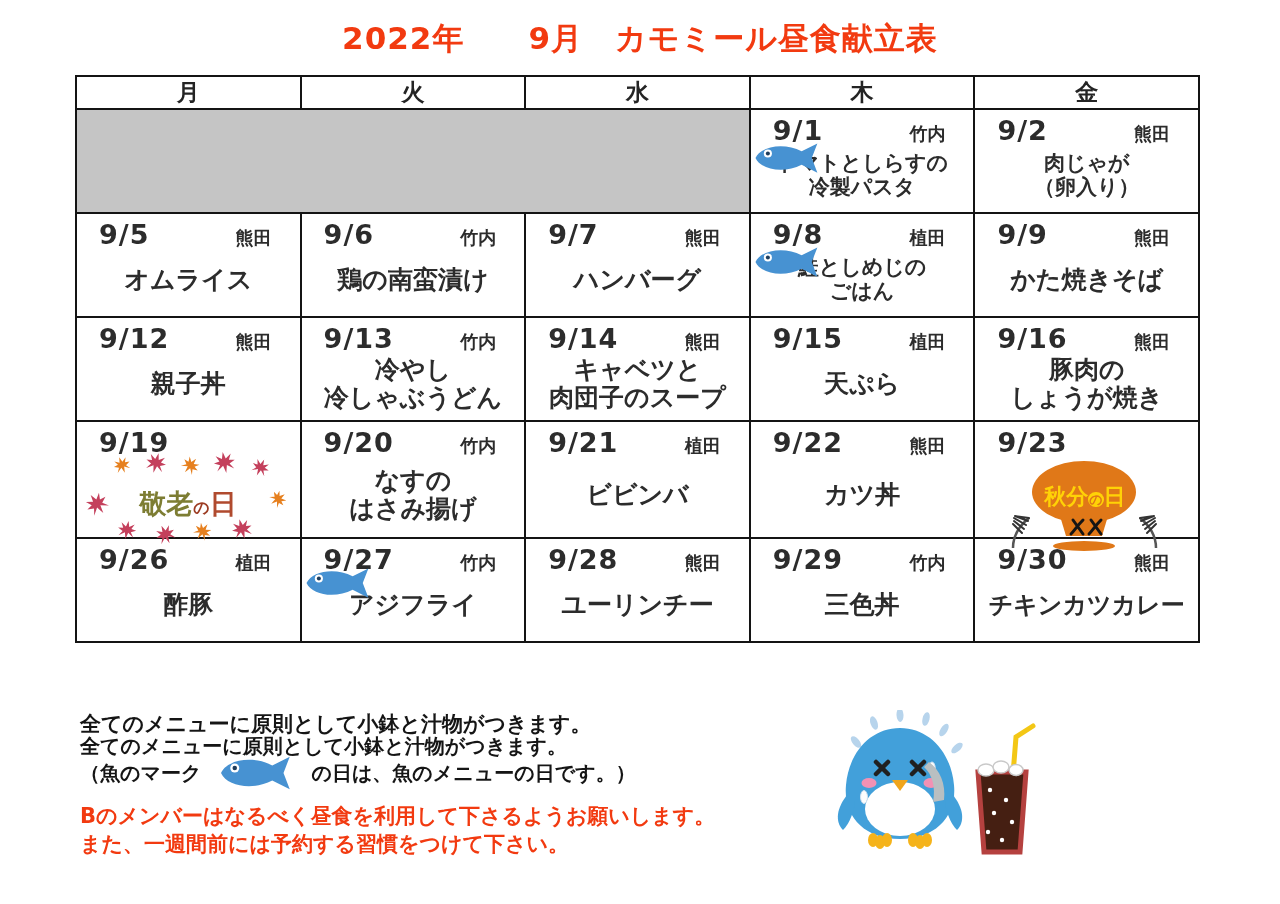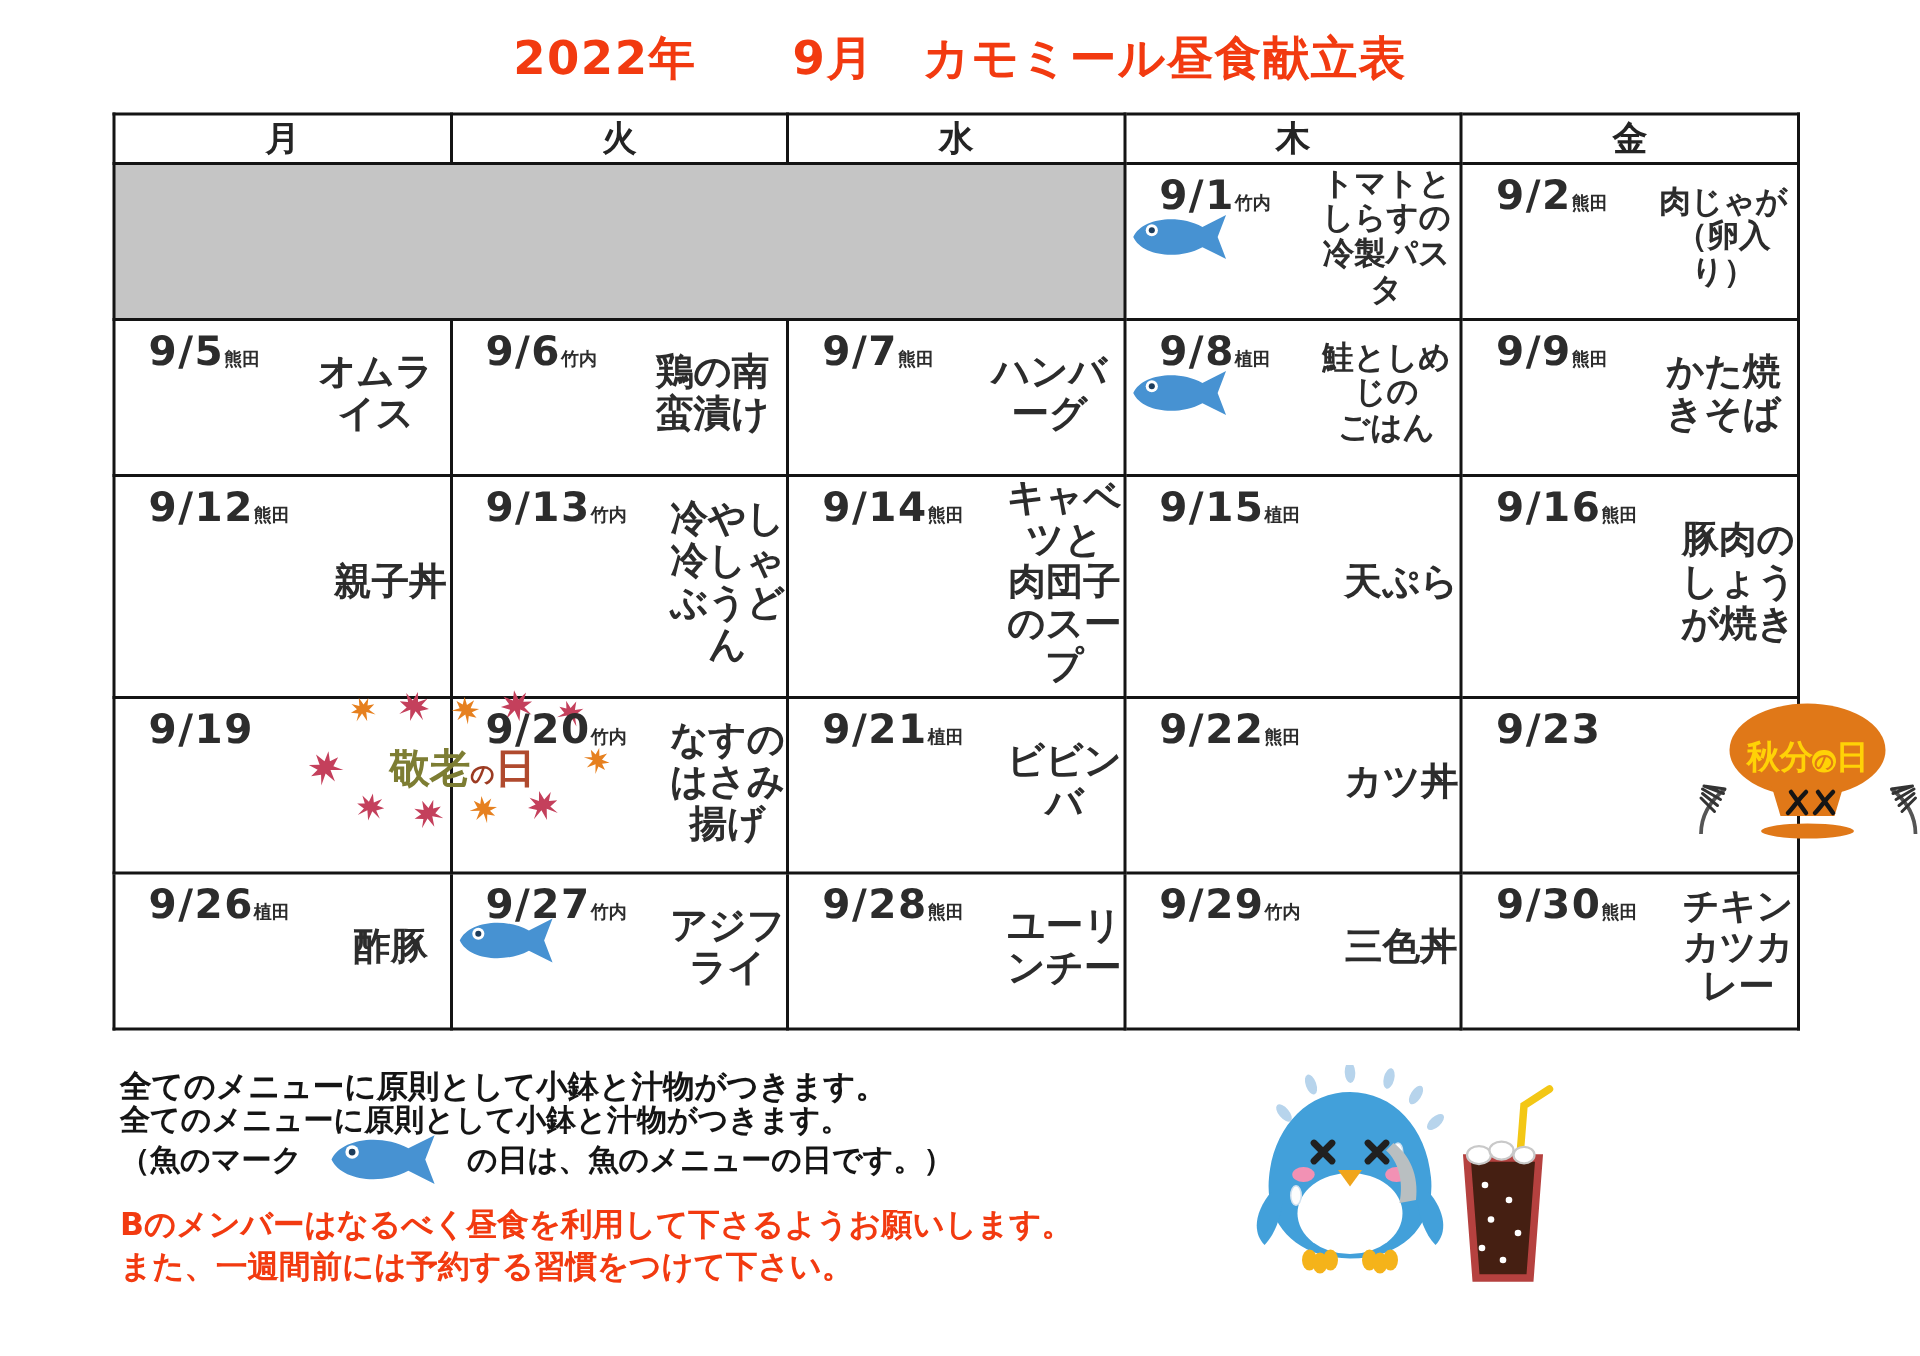--- a/index.html
+++ b/index.html
@@ -14,31 +14,31 @@
   }
   table.calendar {
     position:absolute; left:75px; top:75px; width:1125px;
     border-collapse:collapse; table-layout:fixed;
   }
   table.calendar th, table.calendar td { border:2px solid #141414; padding:0; }
   th.dayhead { height:27px; font-size:23px; font-weight:600; color:#242424; text-align:center; }
   td.day { vertical-align:top; position:relative; }
   td.h104 { height:104px; } td.h116 { height:104px; } td.h117 { height:117px; }
   .gray-cell { background:#c5c5c5; }
-  .cell-inner { display:flex; height:100%; position:relative; }
+  .cell-inner { display:flex; flex-direction:column; height:100%; position:relative; }
   .cell-head { display:flex; justify-content:space-between; align-items:baseline; padding:5px 28px 0 22px; }
   .date { font-size:27px; font-weight:600; letter-spacing:1px; color:#2c2c2c; }
-  .staff { font-size:12px; font-weight:600; color:#2c2c2c; }
+  .staff { font-size:18px; font-weight:600; color:#2c2c2c; }
   .menu {
     flex:1; display:flex; align-items:center; justify-content:center; text-align:center;
     font-size:25px; font-weight:600; color:#2c2c2c; white-space:pre-line; line-height:1.12; padding-bottom:6px;
   }
   .menu-sm { font-size:21px; }
   .fish { position:absolute; left:2px; top:30px; }
-  .holiday-art { flex:1; position:relative;font-family:Liberation Serif, serif; }
+  .holiday-art { flex:1; position:relative; }
   
   .keiro-wrap { position:absolute; left:6px; top:-4px; width:210px; height:92px; }
   .keiro-text { position:absolute; left:0; top:32px; width:100%; text-align:center; white-space:nowrap; }
   .keiro-text .k1,.keiro-text .k2 { font-size:27px; font-weight:800; color:#7d7d33; }
   .keiro-text .k3 { font-size:16px; font-weight:800; color:#9c3b22; }
   .keiro-text .k4 { font-size:27px; font-weight:800; color:#b04a2e; }
   .leaf { position:absolute; }
   
   .shubun-wrap { position:absolute; left:22px; top:-2px; width:175px; height:96px; }
   .shubun-text { position:absolute; left:0; top:26px; width:100%; text-align:center; white-space:nowrap; }

